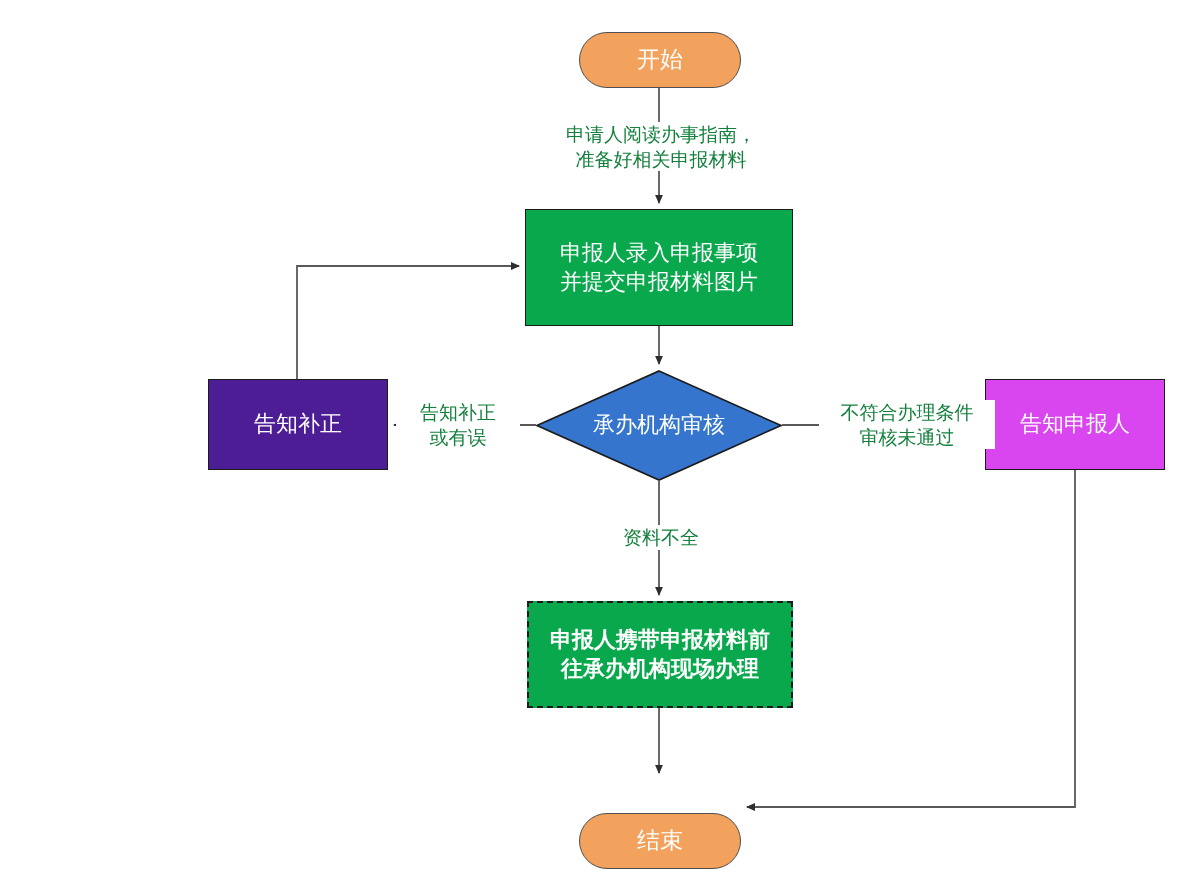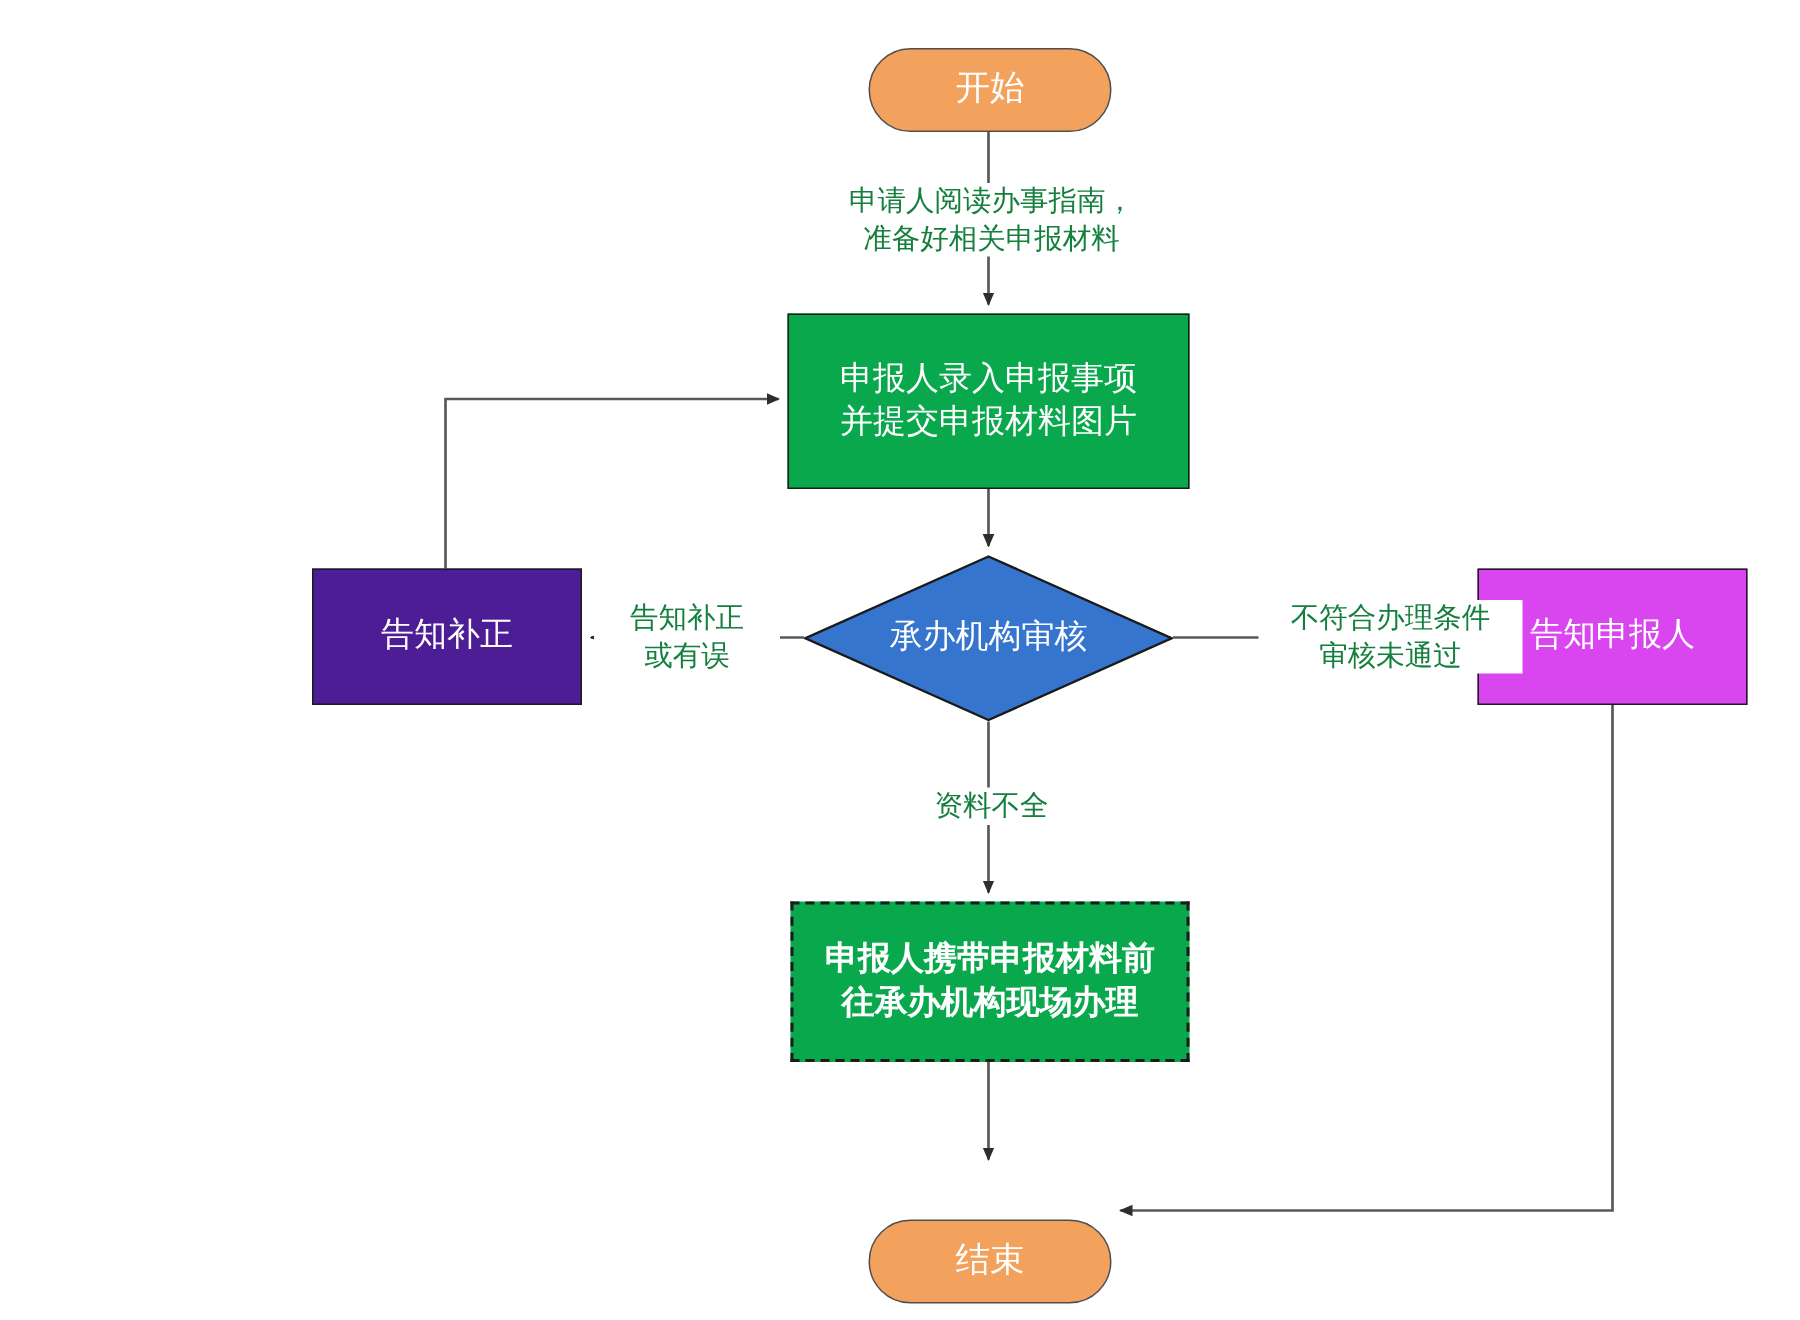--- a/index.html
+++ b/index.html
@@ -145,18 +145,18 @@
   <div class="node node-terminator" style="left:532px; top:813px; width:162px; height:56px; background:#f2a25c;align-items:center;">
     <span>结束</span>
   </div>
 
   <div class="edge-label" style="left:462px; top:122px; width:300px;">申请人阅读办事指南，
 准备好相关申报材料</div>
 
   <div class="edge-label" style="left:349px; top:400px; width:120px;">告知补正
 或有误</div>
 
-  <div class="edge-label" style="left:792px; top:400px; width:172px;">不符合办理条件
+  <div class="edge-label" style="left:772px; top:400px; width:172px;">不符合办理条件
 审核未通过</div>
 
   <div class="edge-label" style="left:557px; top:525px; width:110px;">资料不全</div>
 
 </div>
 
 </body></html>

